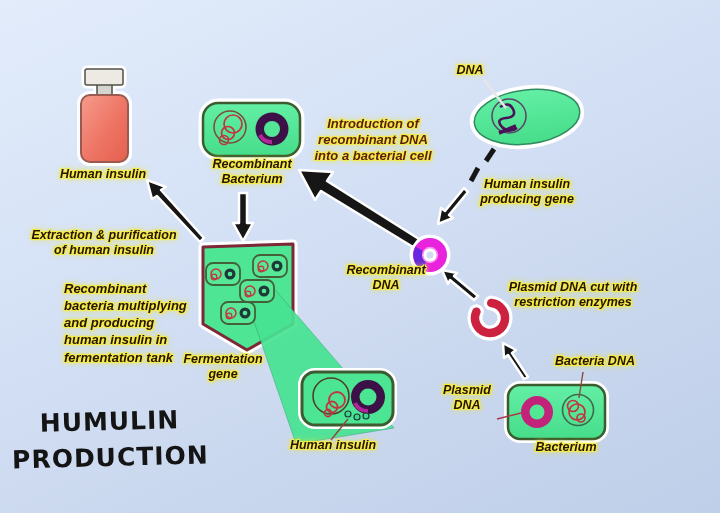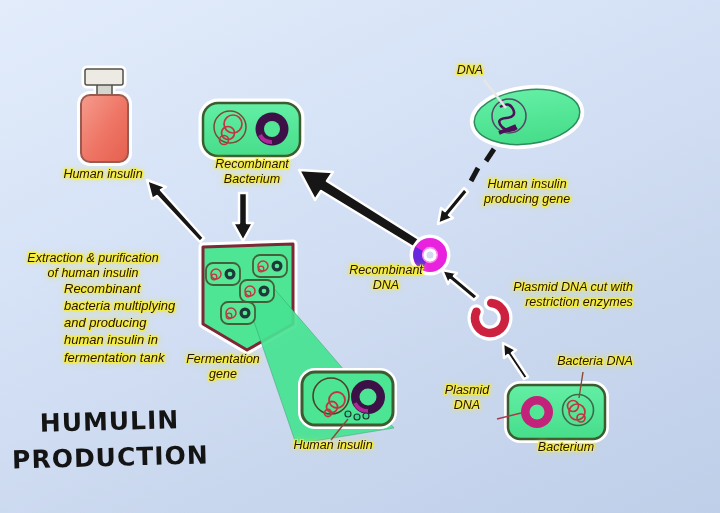--- a/index.html
+++ b/index.html
@@ -4,21 +4,21 @@
 <style>
   html,body{margin:0;padding:0;background:#9fb0c8;}
   #stage{
     position:relative;width:720px;height:513px;overflow:hidden;
     background:linear-gradient(155deg,#e2ecfb 0%,#d6e2f6 35%,#c9d7ee 70%,#bfcfe9 100%);
     font-family:"Liberation Sans",sans-serif;
   }
   #art{position:absolute;left:0;top:0;z-index:1;}
   .lbl{
     position:absolute;z-index:2;
-    font-weight:normal;font-style:italic;
+    font-weight:bold;font-style:italic;
     font-size:12.5px;line-height:1.22;
     color:#271303;text-align:center;white-space:pre-line;
     text-shadow:-1px -1px 0 #f3ec45,1px -1px 0 #f3ec45,-1px 1px 0 #f3ec45,
                  1px 1px 0 #f3ec45,0 0 4px #f0e838,0 0 7px #efe72e;
     transform:translateX(-50%);
     border-radius:7px;
   }
   .lbl.left{transform:none;text-align:left;}
   .lbl.maroon{color:#5c1d0e;font-size:13px;}
   #title{
@@ -173,32 +173,35 @@
     <line x1="494" y1="149" x2="486" y2="161" stroke="#161616" stroke-width="5"></line>
     <line x1="478" y1="168" x2="471" y2="181" stroke="#161616" stroke-width="5"></line>
     <polygon points="478,296 454,276 457,273 442,270 448,284 450,280 474,300"></polygon>
     <polygon points="528,377 512,353 516,350 503,343 504,358 508,355 524,379"></polygon>
   </g>
 </svg>
 
 <div class="lbl" style="left:103px;top:167px;">Human insulin</div>
 <div class="lbl" style="left:252px;top:157px;">Recombinant
 Bacterium</div>
+<div class="lbl maroon" style="left:373px;top:116px;">Introduction of
+recombinant DNA
+into a bacterial cell</div>
 <div class="lbl" style="left:470px;top:63px;">DNA</div>
 <div class="lbl" style="left:527px;top:177px;">Human insulin
 producing gene</div>
 <div class="lbl" style="left:386px;top:263px;">Recombinant
 DNA</div>
-<div class="lbl" style="left:573px;top:280px;text-align:right;">Plasmid DNA cut with
+<div class="lbl" style="left:573px;top:280px;">Plasmid DNA cut with
 restriction enzymes</div>
 <div class="lbl" style="left:595px;top:354px;">Bacteria DNA</div>
 <div class="lbl" style="left:467px;top:383px;">Plasmid
 DNA</div>
 <div class="lbl" style="left:566px;top:440px;">Bacterium</div>
-<div class="lbl" style="left:93px;top:228px;margin-top:23px;">Extraction &amp; purification
+<div class="lbl" style="left:104px;top:228px;">Extraction &amp; purification
 of human insulin</div>
 <div class="lbl left" style="left:64px;top:280px;font-size:13px;line-height:1.32;">Recombinant
 bacteria multiplying
 and producing
 human insulin in
 fermentation tank</div>
 <div class="lbl" style="left:223px;top:352px;">Fermentation
 gene</div>
 <div class="lbl" style="left:333px;top:438px;">Human insulin</div>
 <div id="title">HUMULIN

